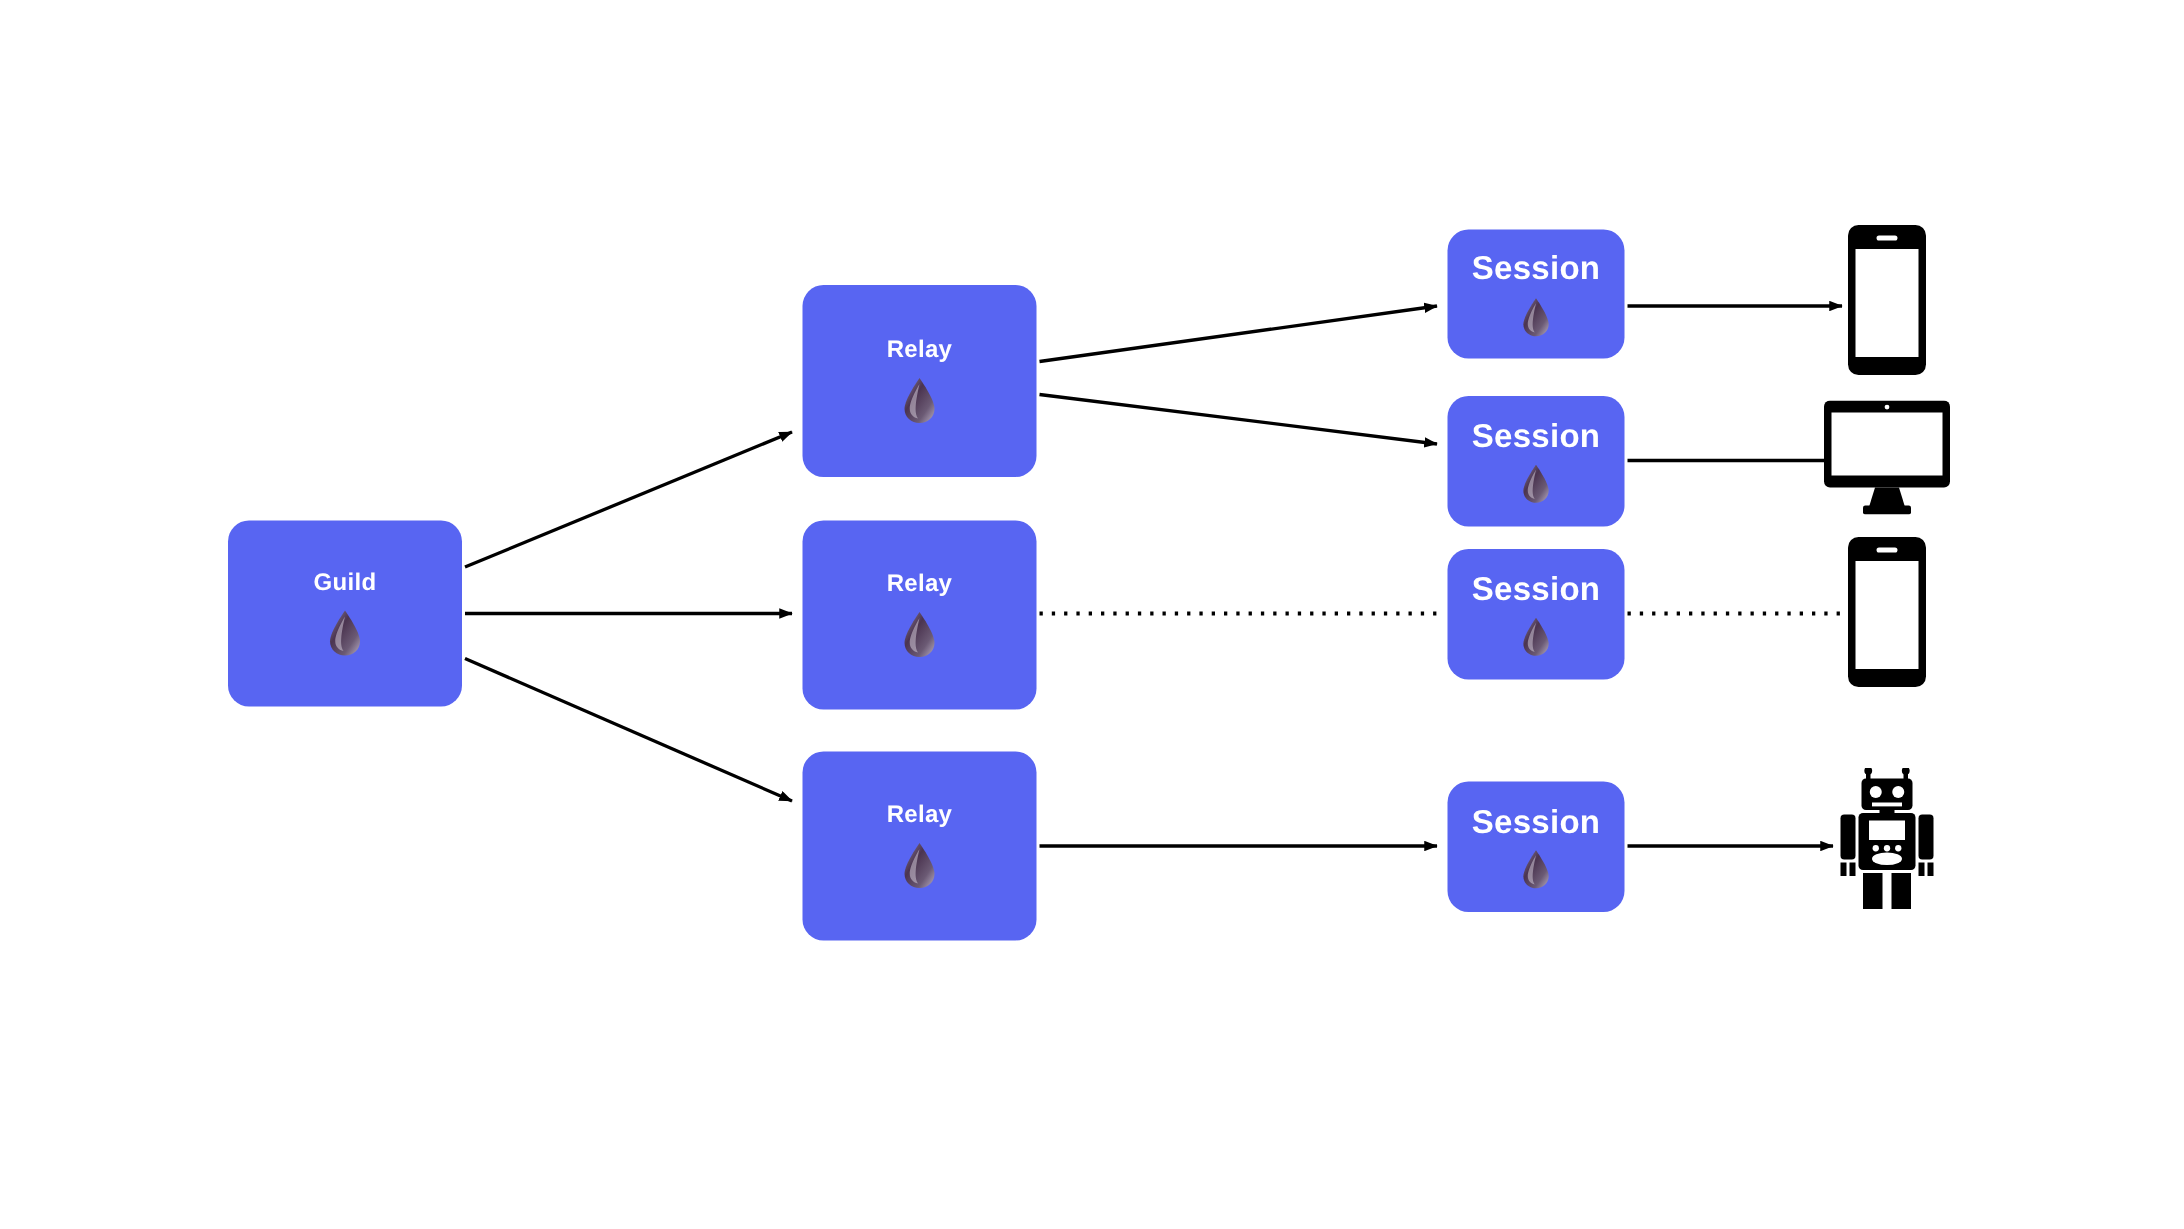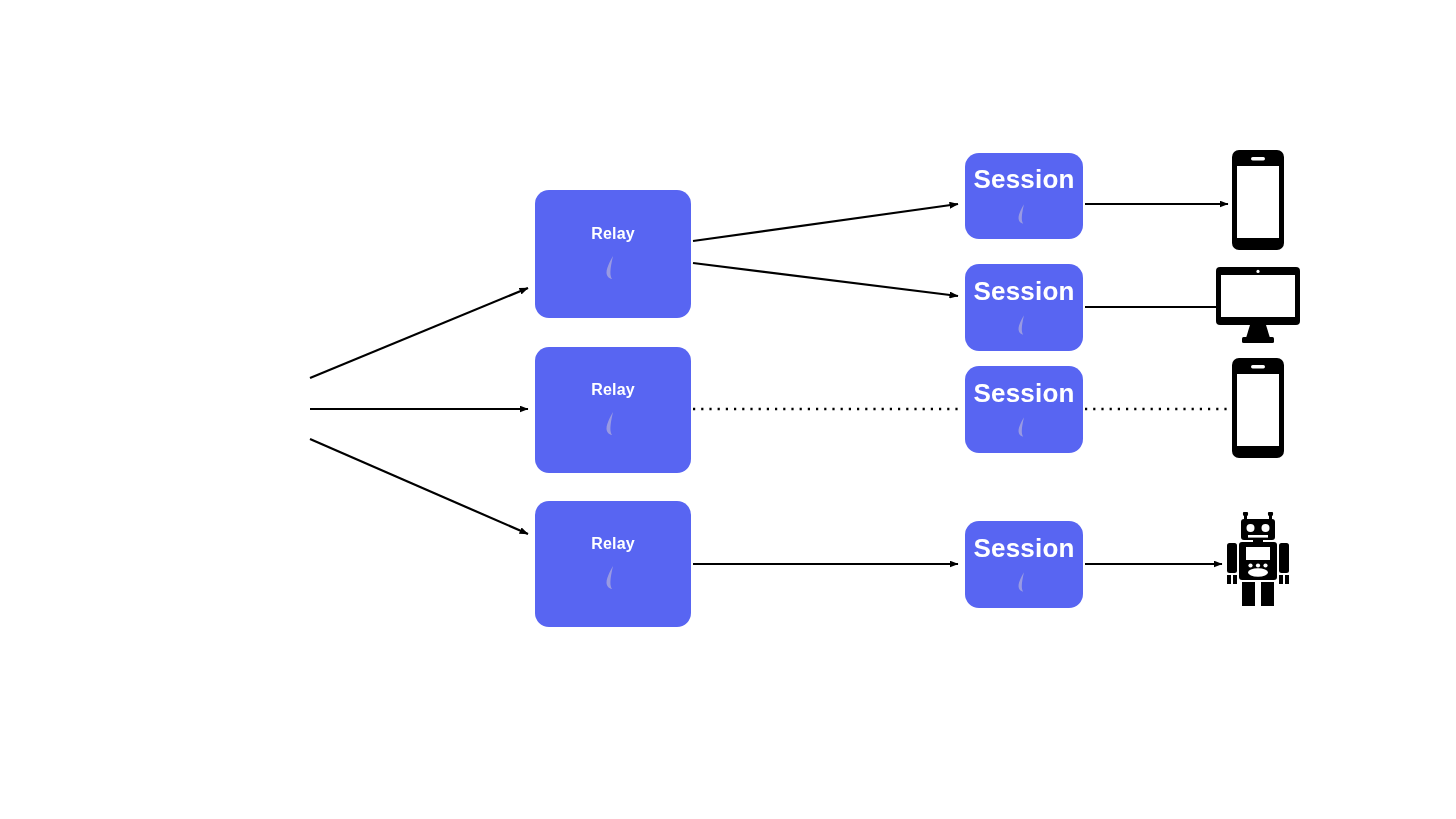--- a/index.html
+++ b/index.html
@@ -43,21 +43,21 @@
     line-height: 1.1;
     color: #ffffff;
     text-align: center;
   }
   .node-emoji {
     margin-top: 8px;
     width: 26px;
     height: 32px;
     display: block;
   }
-  .node.small .node-label { font-size: 26px; }
+  .node.small .node-label { font-size: 22px; }
   .node.small .node-emoji { width: 22px; height: 27px; margin-top: 6px; }
 
   .device {
     position: absolute;
     display: block;
   }
 </style>
 </head>
 <body>
 
@@ -86,20 +86,35 @@
 
     <line x1="1085" y1="204" x2="1228" y2="204" stroke="#000000" stroke-width="2.2" marker-end="url(#arrowhead)"></line>
 
     <line x1="1085" y1="307" x2="1225" y2="307" stroke="#000000" stroke-width="2.2" marker-end="url(#arrowhead)"></line>
 
     <line x1="1085" y1="409" x2="1232" y2="409" stroke="#000000" stroke-width="2.6" stroke-dasharray="2.2 6" stroke-linecap="butt"></line>
 
     <line x1="1085" y1="564" x2="1222" y2="564" stroke="#000000" stroke-width="2.2" marker-end="url(#arrowhead)"></line>
   </svg>
 
+  <div class="node" id="node-guild" style="left: 152px; top: 347px; width: 156px; height: 124px; background: rgb(88, 101, 242);">
+    <span class="node-label">Guild</span>
+    <svg class="node-emoji" viewBox="0 0 26 32" xmlns="http://www.w3.org/2000/svg">
+      <defs>
+        <linearGradient id="dropg1" x1="0" y1="0" x2="1" y2="1">
+          <stop offset="0%" stop-color="#8d82a0"></stop>
+          <stop offset="38%" stop-color="#4b3450"></stop>
+          <stop offset="72%" stop-color="#6b5a74"></stop>
+          <stop offset="100%" stop-color="#b9aec4"></stop>
+        </linearGradient>
+      </defs>
+      <path d="M13 1 C13 1 3 15 3 21.5 C3 27 7.5 31 13 31 C18.5 31 23 27 23 21.5 C23 15 13 1 13 1 Z" fill="url(#dropg1)"></path>
+      <path d="M13 5 C13 5 6.5 15.5 6.5 21.5 C6.5 25 9 27.5 12 28 C10 25 9.5 20 13 5 Z" fill="#cfc6d6" opacity="0.55"></path>
+    </svg>
+  </div>
 
   <div class="node" id="node-relay-1" style="left: 535px; top: 190px; width: 156px; height: 128px; background: rgb(88, 101, 242);">
     <span class="node-label">Relay</span>
     <svg class="node-emoji" viewBox="0 0 26 32" xmlns="http://www.w3.org/2000/svg">
       <path d="M13 1 C13 1 3 15 3 21.5 C3 27 7.5 31 13 31 C18.5 31 23 27 23 21.5 C23 15 13 1 13 1 Z" fill="url(#dropg1)"></path>
       <path d="M13 5 C13 5 6.5 15.5 6.5 21.5 C6.5 25 9 27.5 12 28 C10 25 9.5 20 13 5 Z" fill="#cfc6d6" opacity="0.55"></path>
     </svg>
   </div>
 
   <div class="node" id="node-relay-2" style="left: 535px; top: 347px; width: 156px; height: 126px; background: rgb(88, 101, 242);">

